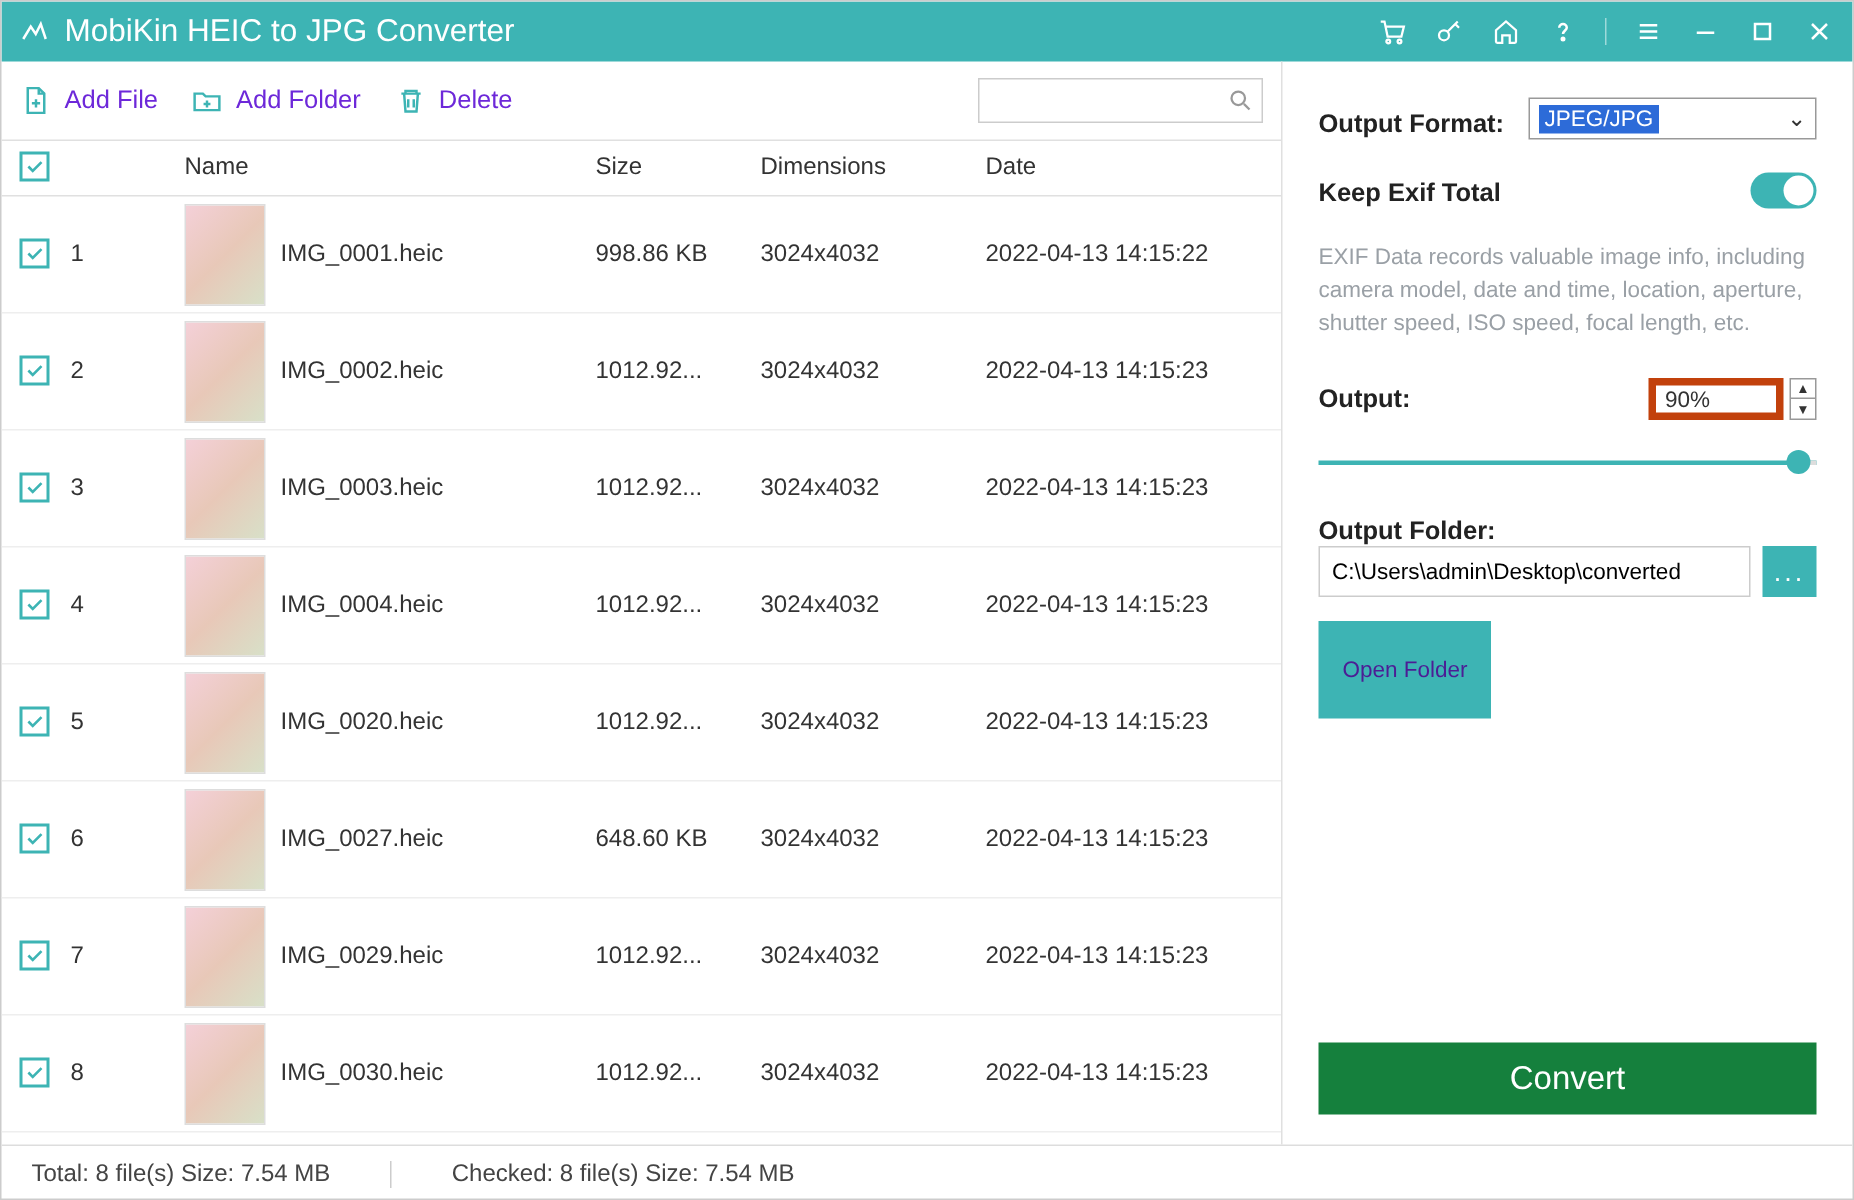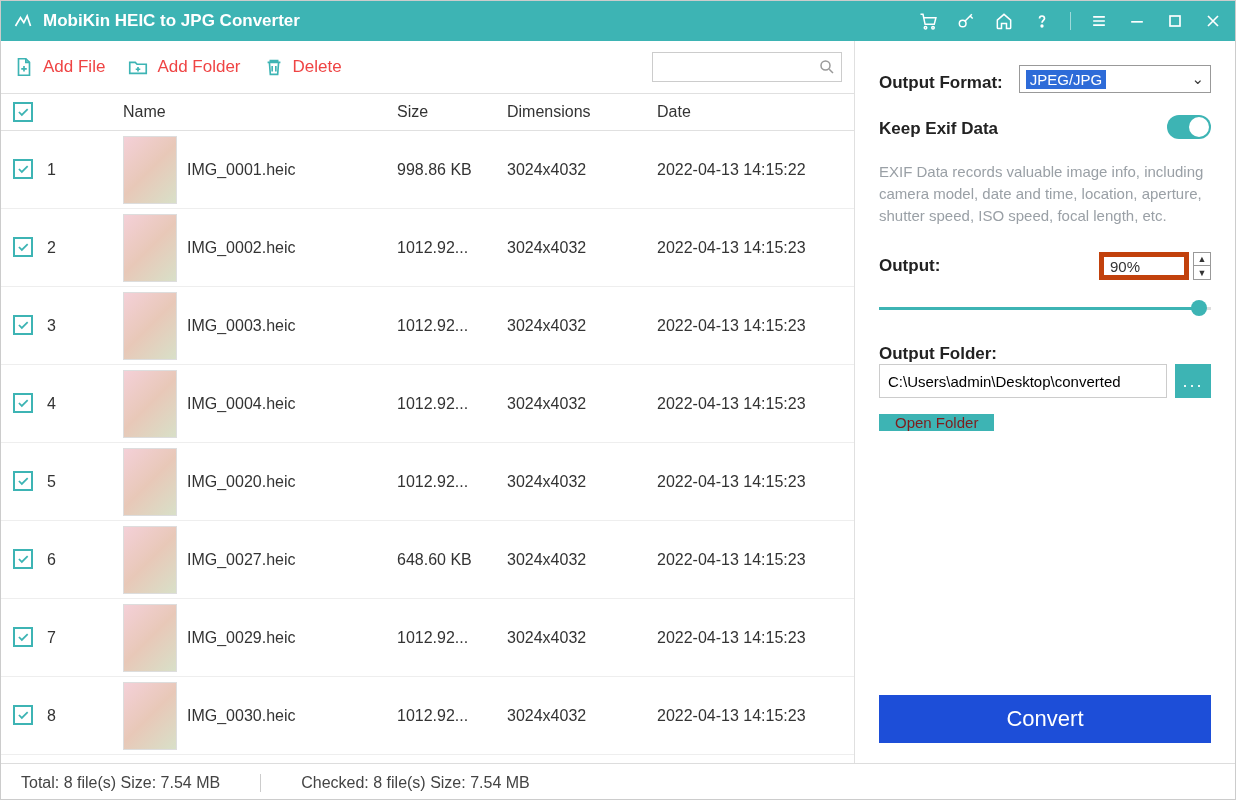--- a/index.html
+++ b/index.html
@@ -1,26 +1,26 @@
 <!DOCTYPE html>
 <html><head>
 <meta charset="utf-8">
 <style>
 * { box-sizing: border-box; margin: 0; padding: 0; }
 body { font-family: -apple-system, "Segoe UI", Arial, sans-serif; font-size: 15px; color: #333; background: #fff; width: 1236px; height: 800px; overflow: hidden; border: 1px solid #ccc; }
 .titlebar { background: #3db4b4; color: #fff; height: 40px; display: flex; align-items: center; padding: 0 12px; }
 .titlebar .logo { width: 20px; height: 20px; margin-right: 10px; }
-.titlebar .title { font-size: 17px; font-weight: 700; flex: 1; }
+.titlebar .title { font-size: 21px; font-weight: 400; flex: 1; }
 .titlebar .sys { display:flex; align-items:center; gap: 18px; }
 .titlebar .sys svg { width: 20px; height: 20px; cursor: pointer; }
 .titlebar .sep { width:1px; height:18px; background: rgba(255,255,255,.5); }
 .main { display:flex; height: calc(800px - 40px - 38px); }
 .left { flex: 1; display:flex; flex-direction:column; border-right: 1px solid #e0e0e0; }
 .toolbar { display:flex; align-items:center; height: 52px; padding: 0 12px; gap: 22px; }
-.tbtn { display:flex; align-items:center; gap:8px; cursor:pointer; font-size:17px; color:#ef4444; }
+.tbtn { display:flex; align-items:center; gap:8px; cursor:pointer; font-size:17px; color:#6d28d9; }
 .tbtn svg { width:22px; height:22px; }
 .searchwrap { margin-left:auto; position:relative; }
 .searchwrap input { width: 190px; height: 30px; border: 1px solid #ccc; padding: 0 30px 0 8px; font-size:14px; }
 .searchwrap svg { position:absolute; right:6px; top:6px; width:18px; height:18px; }
 .table-header { display:flex; align-items:center; height: 38px; border-top:1px solid #e0e0e0; border-bottom:1px solid #e0e0e0; padding: 0 12px; font-size:16px; }
 .col-check { width: 34px; }
 .col-num { width: 60px; }
 .col-thumb { width: 64px; margin-left: 16px; }
 .col-name { width: 210px; }
 .col-size { width: 110px; }
@@ -45,22 +45,22 @@
 .spin { display:flex; flex-direction:column; border:1px solid #999; margin-left:4px; }
 .spin div { width:16px; height:13px; display:flex; align-items:center; justify-content:center; font-size:9px; cursor:pointer; }
 .spin div:first-child { border-bottom:1px solid #999; }
 .slider { position:relative; height: 20px; margin-bottom: 26px; }
 .slider .track { position:absolute; top:9px; left:0; right:0; height:3px; background:#3db4b4; }
 .slider .track .rest { position:absolute; right:0; top:0; width:5%; height:3px; background:#ddd; }
 .slider .knob { position:absolute; top:2px; left:94%; width:16px; height:16px; background:#3db4b4; border-radius:50%; cursor:pointer; }
 .pathbox { display:flex; align-items:center; gap:8px; margin-bottom:16px; }
 .pathbox input { flex:1; height:34px; border:1px solid #ccc; padding:0 8px; font-size:15px; }
 .browse { width:36px; height:34px; background:#3db4b4; color:#fff; display:flex; align-items:center; justify-content:center; cursor:pointer; font-size:18px; letter-spacing:2px; }
-.openf { background:#3db4b4; color:#7f1d1d; padding:0 16px; border:none; font-size:15px; cursor:pointer; width:fit-content; }
-.convert { margin-top:auto; margin-bottom:20px; height:48px; background:#1d4ed8; color:#fff; font-size:22px; border:none; cursor:pointer; }
+.openf { background:#3db4b4; color:#4c1d95; padding:24px 16px; border:none; font-size:15px; cursor:pointer; width:fit-content; }
+.convert { margin-top:auto; margin-bottom:20px; height:48px; background:#15803d; color:#fff; font-size:22px; border:none; cursor:pointer; }
 .status { height:38px; border-top:1px solid #ddd; display:flex; align-items:center; padding:0 20px; gap:40px; font-size:16px; color:#444; }
 .status span + span { border-left:1px solid #ccc; padding-left:40px; }
 </style>
 </head>
 <body>
 
 <div class="titlebar">
   <svg class="logo" viewBox="0 0 24 24" fill="none" stroke="#fff" stroke-width="2">
       <path d="M3 18 L9 8 L13 14 L17 6 L21 18"></path>
     </svg>
@@ -270,21 +270,21 @@
 
   <div class="right">
     <div class="formrow">
       <div class="formlabel">Output Format:</div>
       <div class="select">
         <span class="selval">JPEG/JPG</span>
         <span class="caret">⌄</span>
       </div>
     </div>
     <div class="formrow">
-      <div class="formlabel">Keep Exif Data</div>
+      <div class="formlabel">Keep Exif Total</div>
       <div class="toggle"></div>
     </div>
     <div class="hint">EXIF Data records valuable image info, including camera model, date and time, location, aperture, shutter speed, ISO speed, focal length, etc.</div>
     <div class="qbox">
       <div class="formlabel">Output:</div>
       <div class="qval">90%</div>
       <div class="spin">
         <div>▲</div>
         <div>▼</div>
       </div>

